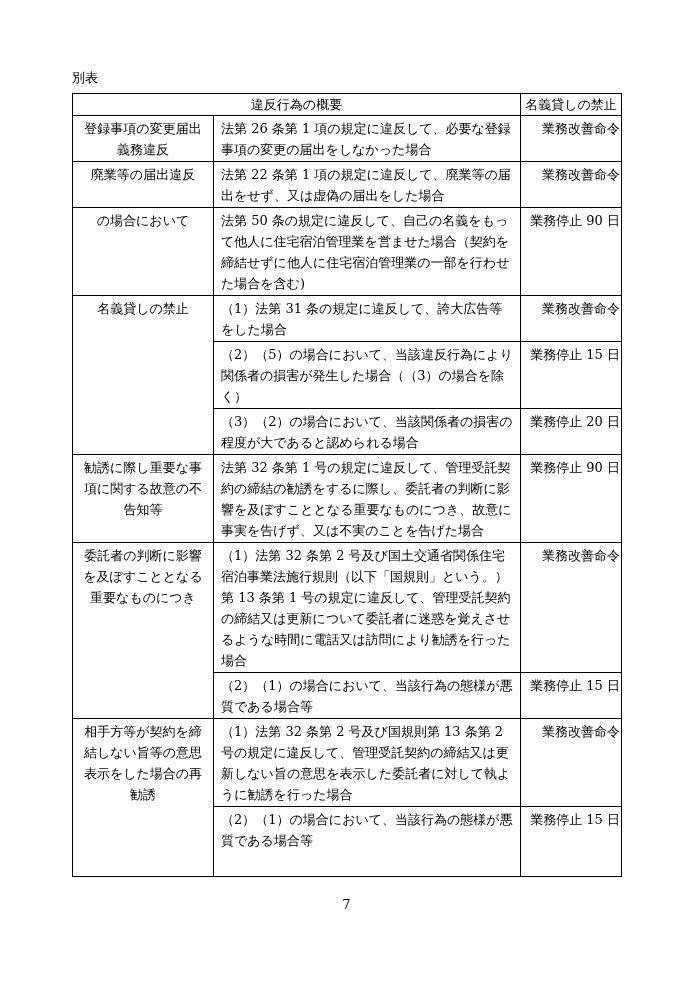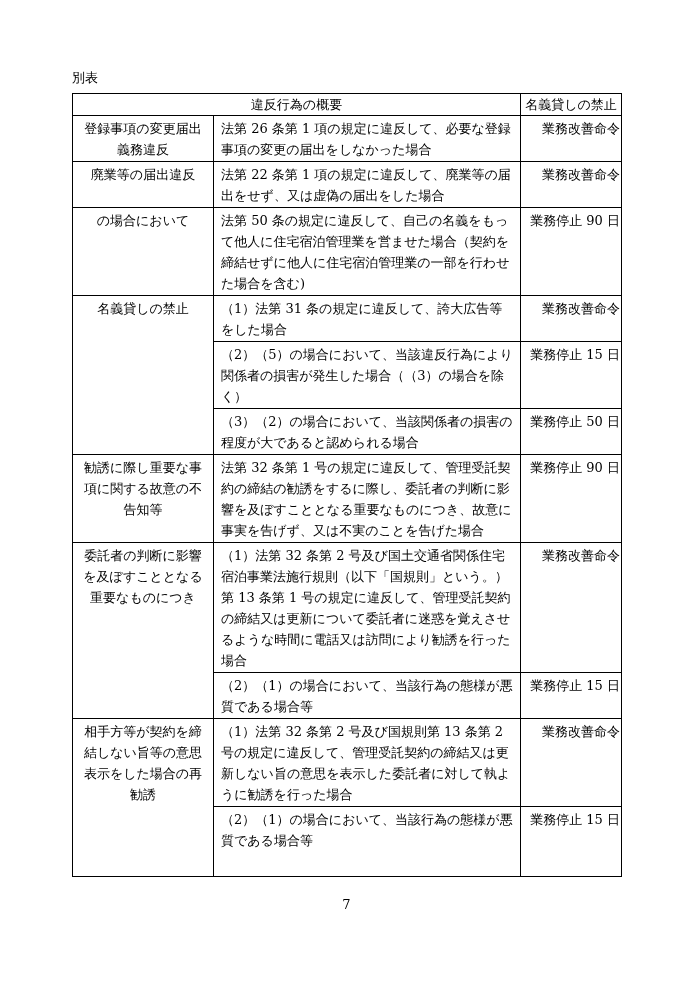--- a/index.html
+++ b/index.html
@@ -110,21 +110,21 @@
           <td class="cat" rowspan="3">名義貸しの禁止</td>
           <td class="desc">（1）法第 31 条の規定に違反して、誇大広告等をした場合</td>
           <td class="disp">業務改善命令</td>
         </tr>
         <tr>
           <td class="desc">（2）（5）の場合において、当該違反行為により関係者の損害が発生した場合（（3）の場合を除く）</td>
           <td class="disp">業務停止 15 日</td>
         </tr>
         <tr>
           <td class="desc">（3）（2）の場合において、当該関係者の損害の程度が大であると認められる場合</td>
-          <td class="disp">業務停止 50 日</td>
+          <td class="disp">業務停止 20 日</td>
         </tr>
         <tr>
           <td class="cat" rowspan="1">勧誘に際し重要な事項に関する故意の不告知等</td>
           <td class="desc">法第 32 条第 1 号の規定に違反して、管理受託契約の締結の勧誘をするに際し、委託者の判断に影響を及ぼすこととなる重要なものにつき、故意に事実を告げず、又は不実のことを告げた場合</td>
           <td class="disp">業務停止 90 日</td>
         </tr>
         <tr>
           <td class="cat" rowspan="2">委託者の判断に影響を及ぼすこととなる重要なものにつき</td>
           <td class="desc">（1）法第 32 条第 2 号及び国土交通省関係住宅宿泊事業法施行規則（以下「国規則」という。）第 13 条第 1 号の規定に違反して、管理受託契約の締結又は更新について委託者に迷惑を覚えさせるような時間に電話又は訪問により勧誘を行った場合</td>
           <td class="disp">業務改善命令</td>

